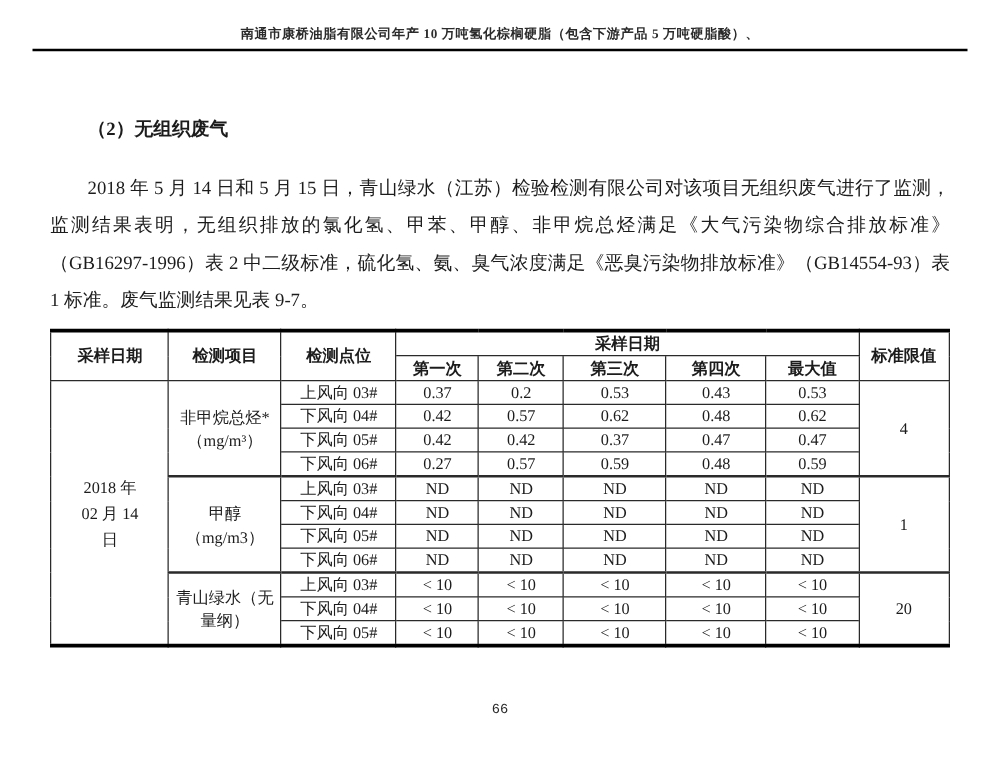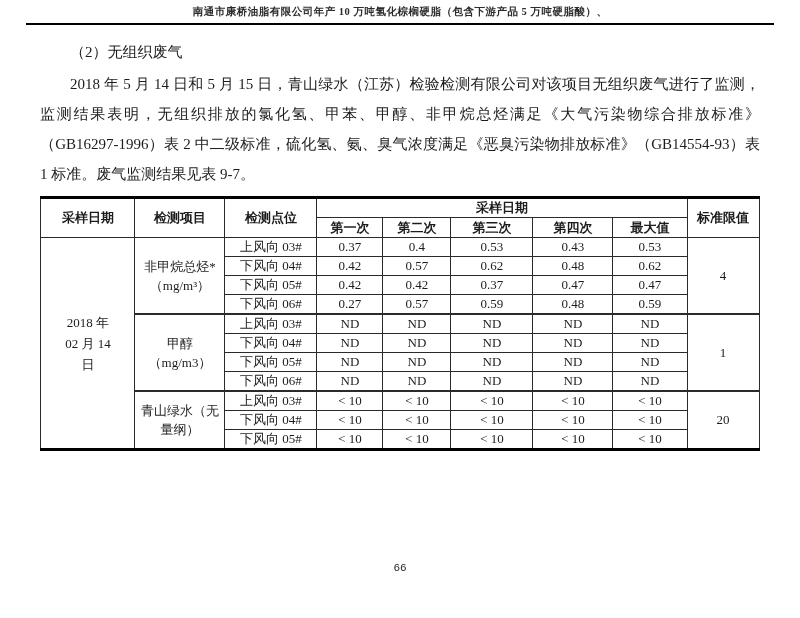--- a/index.html
+++ b/index.html
@@ -6,39 +6,39 @@
   html, body { background: #ffffff; }
   body {
     width: 800px; height: 618px;
     font-family: "Liberation Serif", "DejaVu Serif", serif;
     color: #1c1c1c;
     overflow: hidden;
   }
   .page { width: 800px; height: 618px; position: relative; background: #fff; }
 
   
-  .doc-header { padding-top: 4px; text-align: center; color: #2b2b2b; }
+  .doc-header { padding-top: 20px; text-align: center; color: #2b2b2b; }
   .doc-header .hline {
     font-size: 10.5px; font-weight: bold; line-height: 15px;
     letter-spacing: 0.5px;
   }
   .header-rule {
     margin: 4px auto 0 auto; width: 748px; height: 0;
     border-top: 2px solid #000;
   }
 
   main { padding: 0 40px; }
 
   .section-heading {
-    margin-top: 16px;
-    font-size: 15px; font-weight: normal;
+    margin-top: 52px;
+    font-size: 15px; font-weight: bold;
     text-indent: 2em; line-height: 22px;
   }
   .body-paragraph {
-    margin-top: 6px;
+    margin-top: 21px;
     font-size: 15px; line-height: 30px;
     text-align: justify; text-indent: 2em;
   }
   .table-title {
     margin-top: 9px;
     text-align: center; font-weight: bold; font-size: 13px;
     letter-spacing: 0.5px;
   }
 
   table.gas-table {
@@ -115,21 +115,21 @@
         <tr>
           <td rowspan="11" class="prelines">2018 年
 02 月 14
 日</td>
           <td rowspan="4" class="item-cell">
             <div>非甲烷总烃*</div>
             <div>（mg/m³）</div>
           </td>
           <td>上风向 03#</td>
           <td>0.37</td>
-          <td>0.4</td>
+          <td>0.2</td>
           <td>0.53</td>
           <td>0.43</td>
           <td>0.53</td>
           <td rowspan="4">4</td>
         </tr>
         <tr>
           <td>下风向 04#</td>
           <td>0.42</td>
           <td>0.57</td>
           <td>0.62</td>

